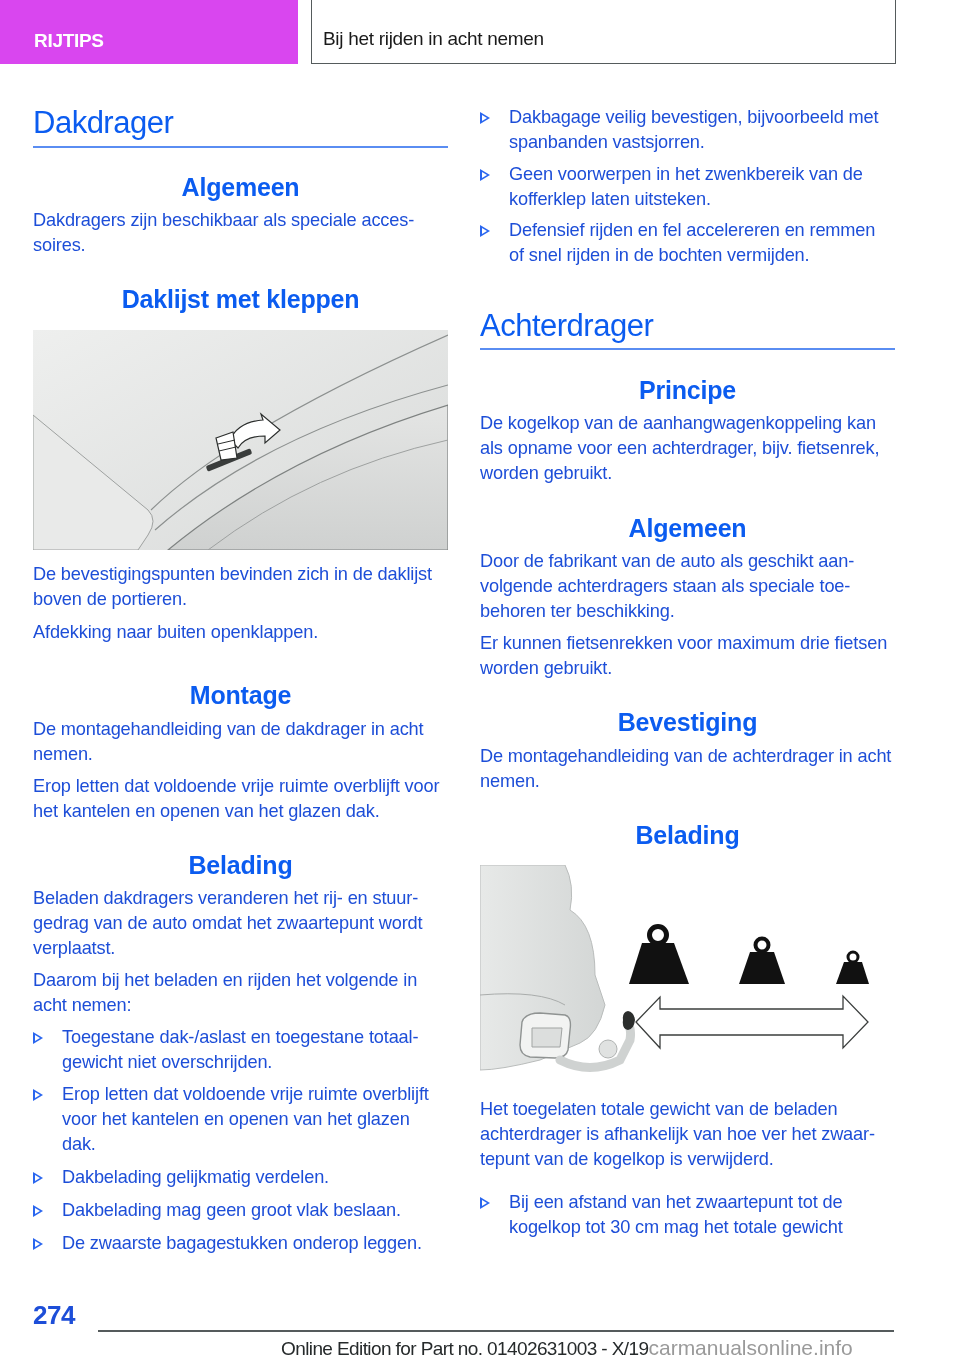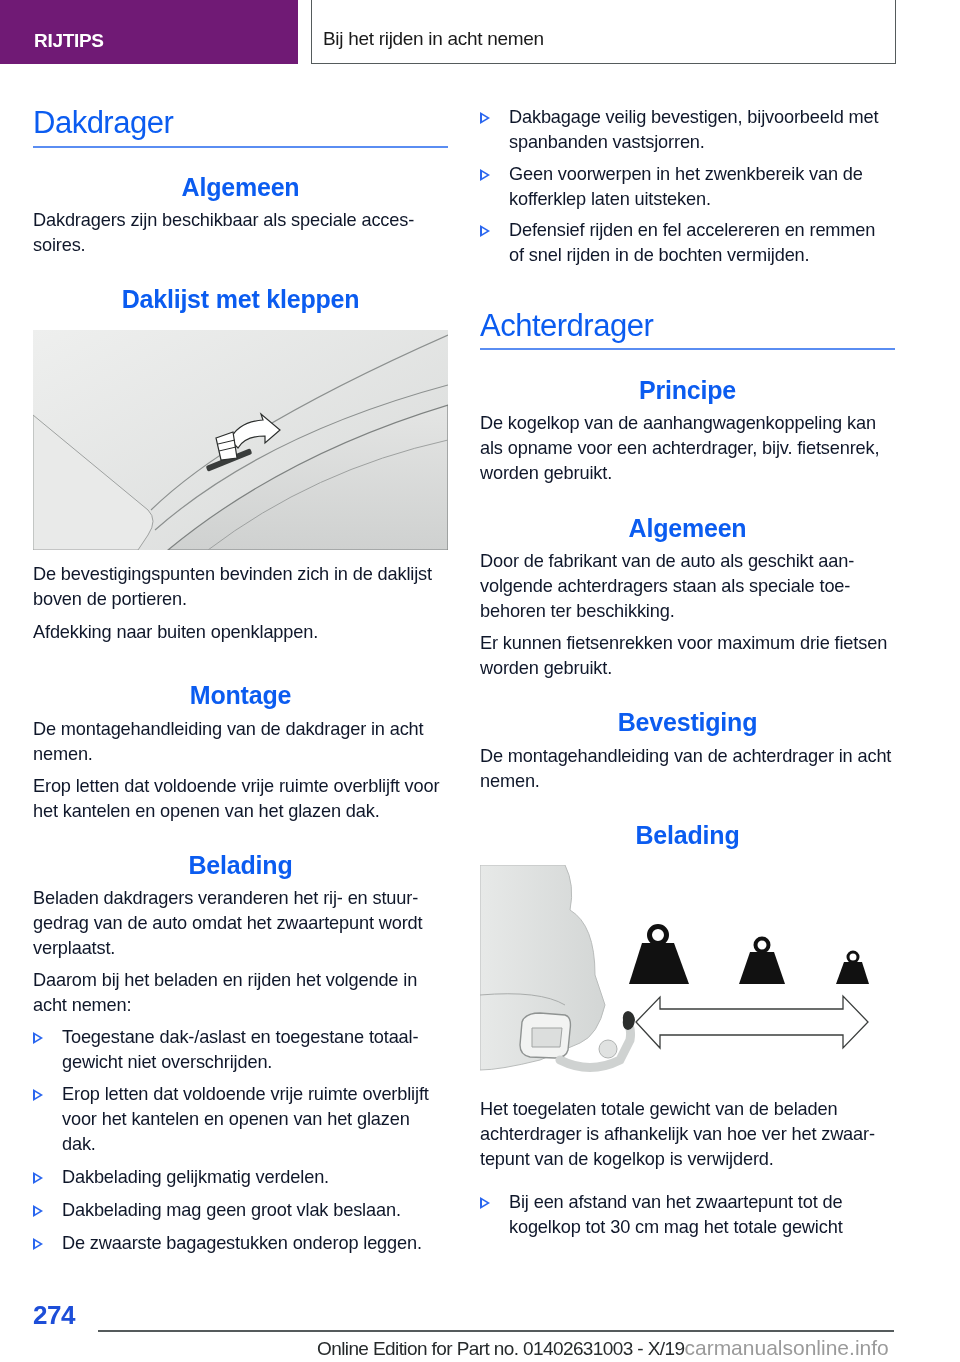--- a/index.html
+++ b/index.html
@@ -1,45 +1,45 @@
 <!DOCTYPE html>
 <html><head>
 <meta charset="utf-8">
 <style>
   * { box-sizing: border-box; margin: 0; padding: 0; }
   html, body { width: 960px; height: 1362px; background: #ffffff; overflow: hidden; }
   body { position: relative; font-family: "Liberation Sans", sans-serif; color: #1a1a1a; }
 
-  .hdr-section { position: absolute; left: 0; top: 0; width: 298px; height: 64px; background: #701a75; }
+  .hdr-section { position: absolute; left: 0; top: 0; width: 298px; height: 64px; background: #d946ef; }
   .hdr-section span { position: absolute; left: 34px; top: 30px; color: #ffffff; font-size: 19px; font-weight: bold; letter-spacing: -0.3px; }
   .hdr-chapter { position: absolute; left: 311px; top: -2px; width: 585px; height: 66px; border: 1.5px solid #555b5c; border-top: none; background: #fff; }
   .hdr-chapter span { position: absolute; left: 11px; top: 30px; font-size: 19px; color: #1a1a1a; letter-spacing: -0.3px; }
 
   .col { position: absolute; top: 0; width: 415px; }
   .col.left { left: 33px; }
   .col.right { left: 480px; }
 
   .abs { position: absolute; left: 0; right: 0; }
   h1 { font-size: 31px; font-weight: normal; color: #0b5cf0; letter-spacing: -0.5px; line-height: 38px; }
   .h1-rule { height: 2px; background: #5a8df2; }
   h2 { font-size: 25px; font-weight: bold; color: #0b5cf0; line-height: 30px; letter-spacing: -0.2px; text-align: center; }
-  p { font-size: 18.2px; line-height: 25px; color: #0f172a; letter-spacing: -0.15px; }
+  p { font-size: 18.2px; line-height: 25px; color: #1d4ed8; letter-spacing: -0.15px; }
 
   .bullet { position: absolute; left: 0; right: 0; }
   .bullet .tri { position: absolute; left: 0; top: 7px; width: 0; height: 0;
     border-top: 6px solid transparent; border-bottom: 6px solid transparent; border-left: 10px solid #2a66ef; }
   .bullet .tri::after { content: ""; position: absolute; left: -8px; top: -3.5px; width: 0; height: 0;
     border-top: 3.5px solid transparent; border-bottom: 3.5px solid transparent; border-left: 5.5px solid #fff; }
   .bullet p { margin-left: 29px; }
 
   .figure { position: absolute; overflow: hidden; }
 
   .footer-page { position: absolute; left: 33px; top: 1300px; font-size: 26px; font-weight: bold; color: #1d4ed8; letter-spacing: -0.5px; }
   .footer-rule { position: absolute; left: 98px; top: 1330px; width: 796px; height: 2px; background: #555b5c; }
-  .footer-text { position: absolute; left: 281px; top: 1336px; font-size: 19px; color: #262a2b; letter-spacing: -0.6px; white-space: nowrap; margin-left: 36px; }
+  .footer-text { position: absolute; left: 281px; top: 1336px; font-size: 19px; color: #262a2b; letter-spacing: -0.6px; white-space: nowrap; }
   .footer-text .wm { color: #9a9a9a; font-size: 21px; letter-spacing: 0; }
 </style>
 </head>
 <body>
 
 <div class="hdr-section">
   <span>RIJTIPS</span>
 </div>
 <div class="hdr-chapter">
   <span>Bij het rijden in acht nemen</span>

